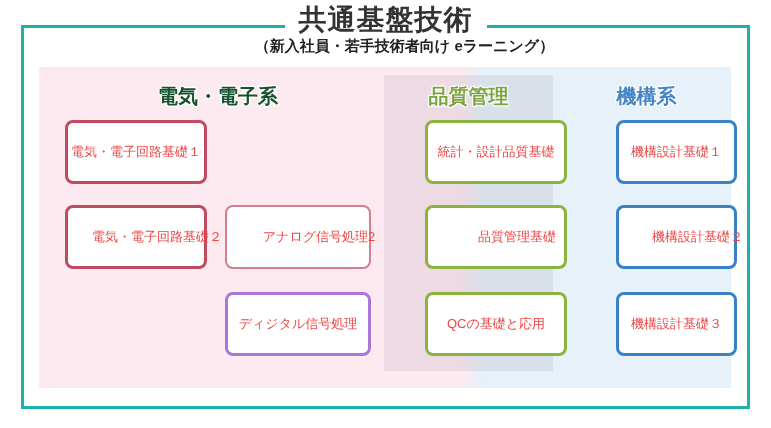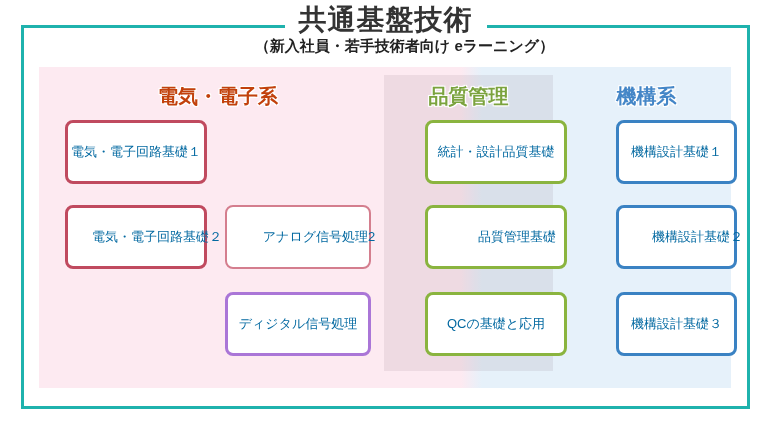--- a/index.html
+++ b/index.html
@@ -43,30 +43,30 @@
     position:absolute;left:345px;top:8px;width:169px;height:296px;
     background:rgba(104,78,96,0.10);
   }
 
   .section-header{
     position:absolute;z-index:2;text-align:center;
     font-size:20px;font-weight:bold;line-height:26px;
     white-space:nowrap;
     text-shadow:-1px -1px 0 #fff,1px -1px 0 #fff,-1px 1px 0 #fff,1px 1px 0 #fff,0 0 3px #fff;
   }
-  .hdr-electric{left:65px;width:306px;top:83px;color:#c2410c;}
+  .hdr-electric{left:65px;width:306px;top:83px;color:#14532d;}
   .hdr-quality{left:384px;width:169px;top:83px;color:#7ba33e;}
   .hdr-mech{left:576px;width:141px;top:83px;color:#4486c7;}
 
   .course{
     position:absolute;z-index:2;
     box-sizing:border-box;
     background:#ffffff;border-radius:8px;
     display:flex;align-items:center;justify-content:center;
-    font-size:13px;color:#0369a1;text-align:center;
+    font-size:13px;color:#ef4444;text-align:center;
     white-space:nowrap;
     height:64px;
   }
   
   .c1{left:65px;width:142px;}
   .c2{left:225px;width:146px;}
   .c3{left:399px;width:142px;margin-left:26px;}
   .c4{left:576px;width:121px;margin-left:40px;}
   
   .r1{top:120px;}

